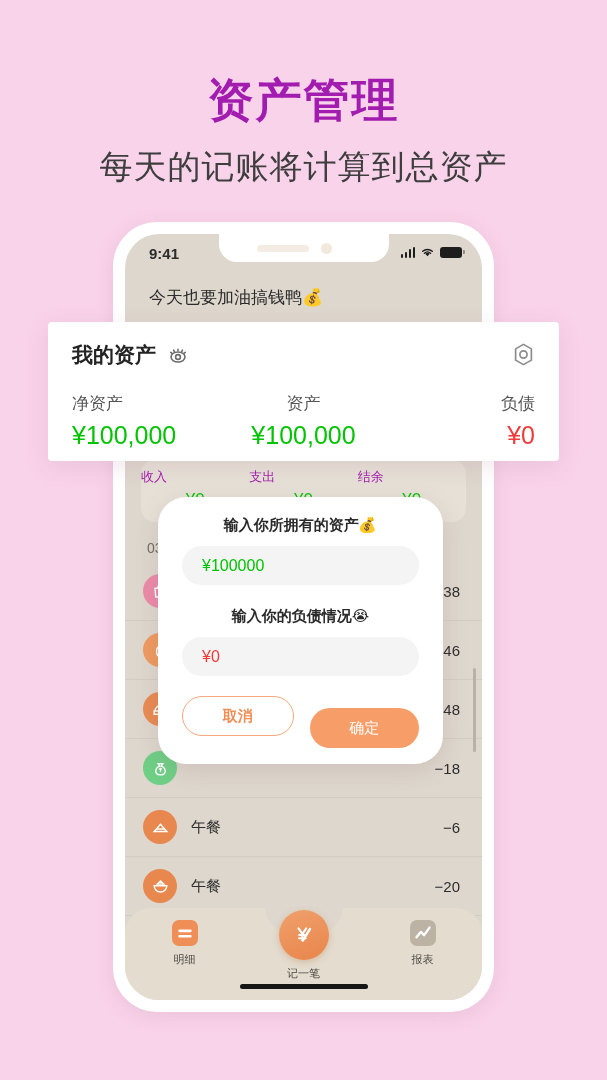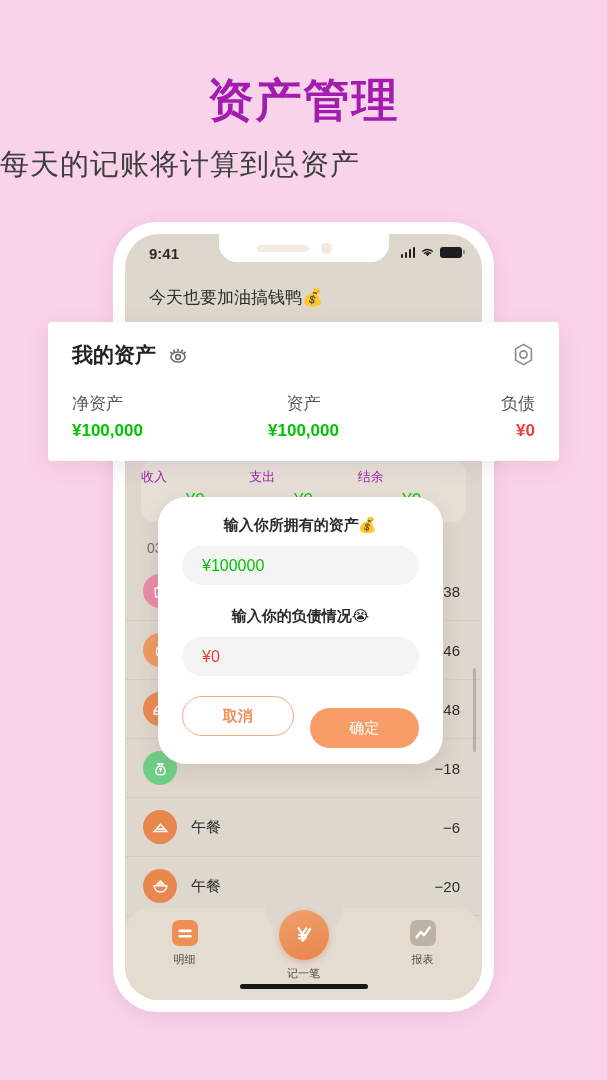--- a/index.html
+++ b/index.html
@@ -13,21 +13,22 @@
 
   
   .hdr-title {
     position: absolute; top: 70px; left: 0; width: 607px;
     text-align: center;
     font-size: 46px; font-weight: bold; color: #a21caf;
     letter-spacing: 2px;
   }
   .hdr-sub {
     position: absolute; top: 145px; left: 0; width: 607px;
-    font-size: 29px; color: #3e3e3e; letter-spacing: 1px;
+    text-align: center;
+    font-size: 33px; color: #3e3e3e; letter-spacing: 1px;
   }
 
   
   .phone {
     position: absolute; left: 113px; top: 222px;
     width: 381px; height: 790px;
     background: #ffffff;
     border-radius: 44px;
     box-shadow: 0 4px 18px rgba(170,120,150,0.18);
     overflow: hidden;
@@ -174,21 +175,21 @@
   }
   .ac-title-row { position: absolute; left: 24px; top: 19px; display: flex; align-items: center; gap: 10px; }
   .ac-title { font-size: 21px; font-weight: bold; color: #232323; }
   .ac-gear { position: absolute; right: 22px; top: 19px; }
   .ac-cols { position: absolute; left: 0; top: 70px; width: 511px; display: flex; padding: 0 24px; }
   .ac-col { flex: 1; }
   .ac-col.c1 { text-align: left; }
   .ac-col.c2 { text-align: center; }
   .ac-col.c3 { text-align: right; }
   .ac-lbl { font-size: 17px; color: #555555; }
-  .ac-val { margin-top: 6px; font-size: 17px; font-weight: 700; }
+  .ac-val { margin-top: 6px; font-size: 25px; font-weight: 400; }
   .val-green { color: #00c400; }
   .val-red { color: #f13b3b; }
 
   
   .dialog {
     position: absolute; left: 158px; top: 497px;
     width: 285px; height: 267px;
     background: #ffffff; border-radius: 28px;
     box-shadow: 0 6px 22px rgba(130,100,110,0.18);
     z-index: 70;

